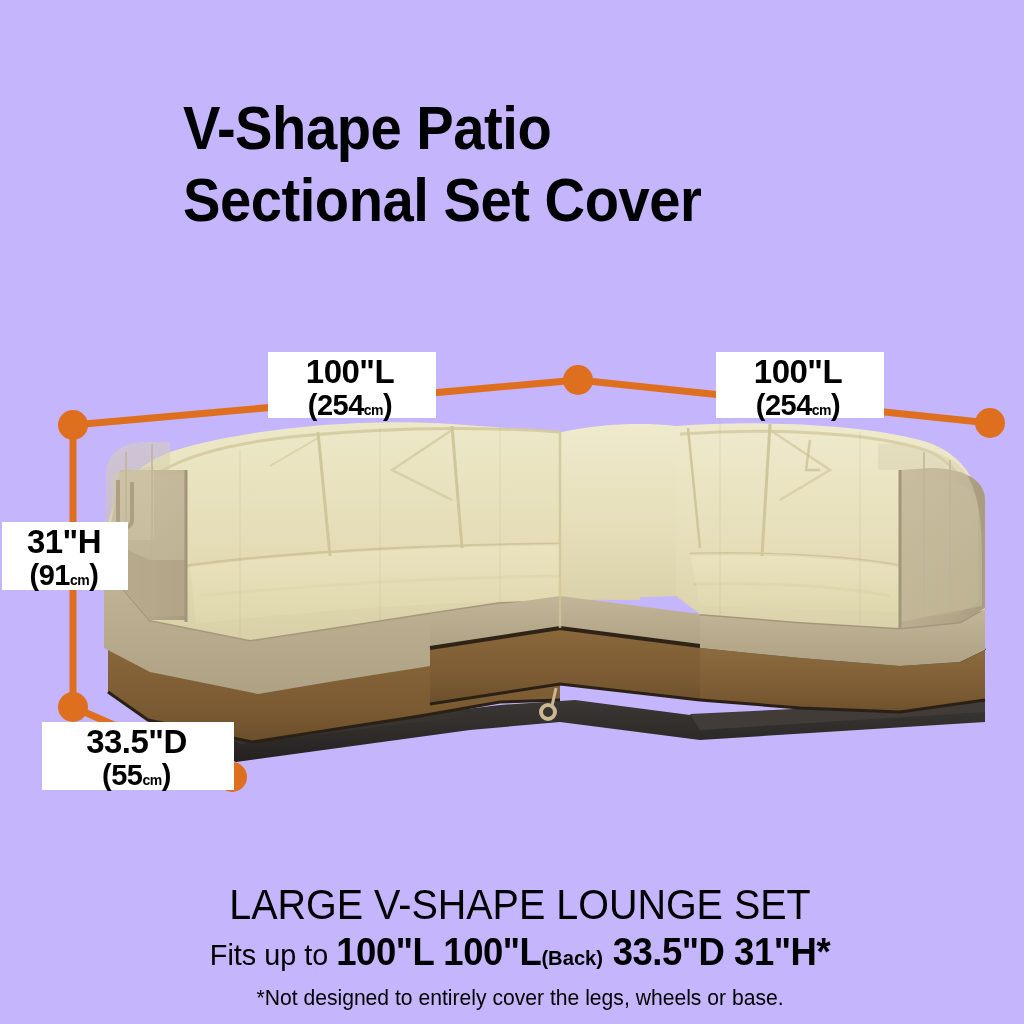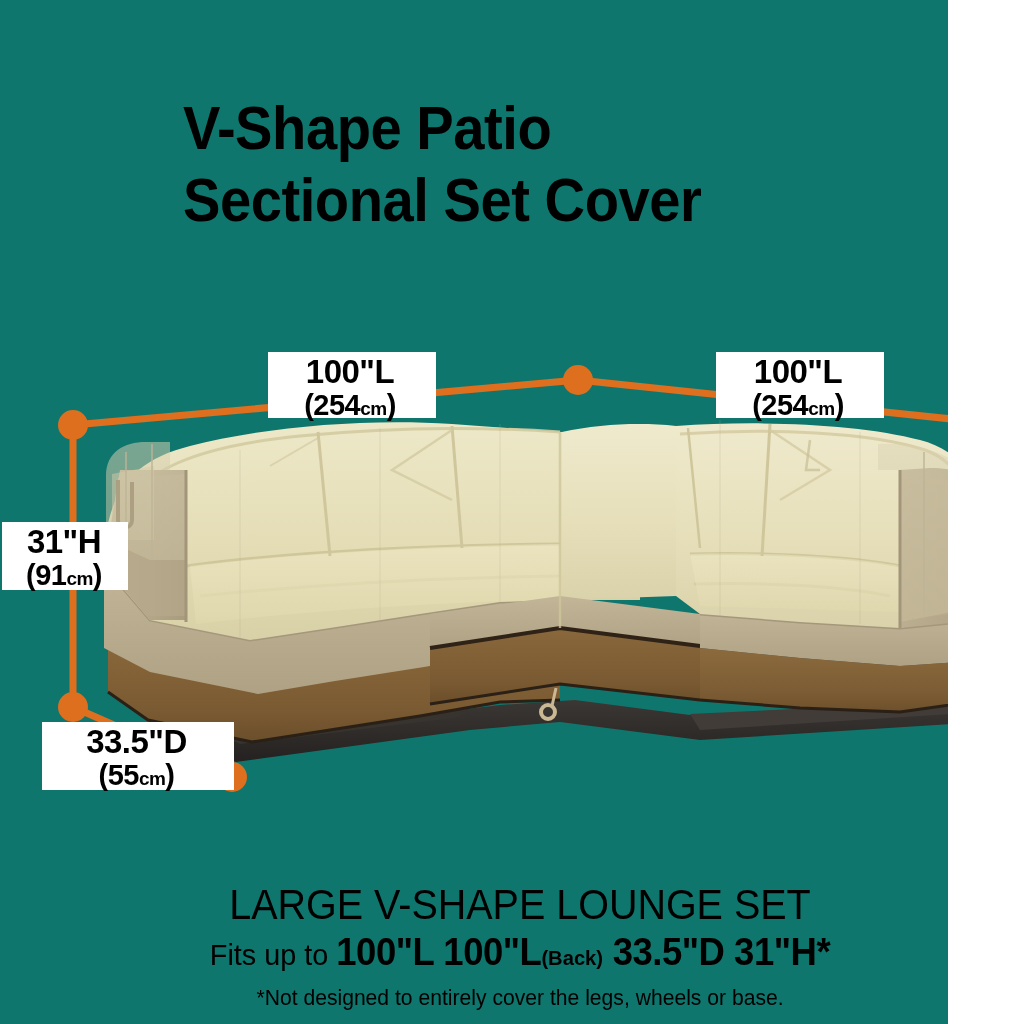--- a/index.html
+++ b/index.html
@@ -7,23 +7,23 @@
     margin: 0;
     padding: 0;
     background: #ffffff;
   }
   body {
     font-family: "Liberation Sans", sans-serif;
     -webkit-font-smoothing: antialiased;
   }
   #page {
     position: relative;
-    width: 948px;
+    width: 1024px;
     height: 1024px;
-    background: #0f766e;
+    background: #c4b5fd;
     overflow: hidden;
   }
 
   
   .title-block {
     position: absolute;
     left: 183px;
     top: 92px;
     width: 820px;
   }
@@ -64,21 +64,21 @@
     font-size: 33px;
     letter-spacing: -0.5px;
   }
   .dim .sub {
     display: block;
     font-size: 29px;
     letter-spacing: -0.5px;
     margin-top: 3px;
   }
   .dim .sub .unit {
-    font-size: 19px;
+    font-size: 14px;
   }
 
   #dim-left-length  { left: 270px; top: 355px; width: 160px; }
   #dim-right-length { left: 718px; top: 355px; width: 160px; }
   #dim-height       { left: 4px;   top: 525px; width: 120px; }
   #dim-depth        { left: 44px;  top: 725px; width: 185px; }
 
   
   .caption {
     position: absolute;

